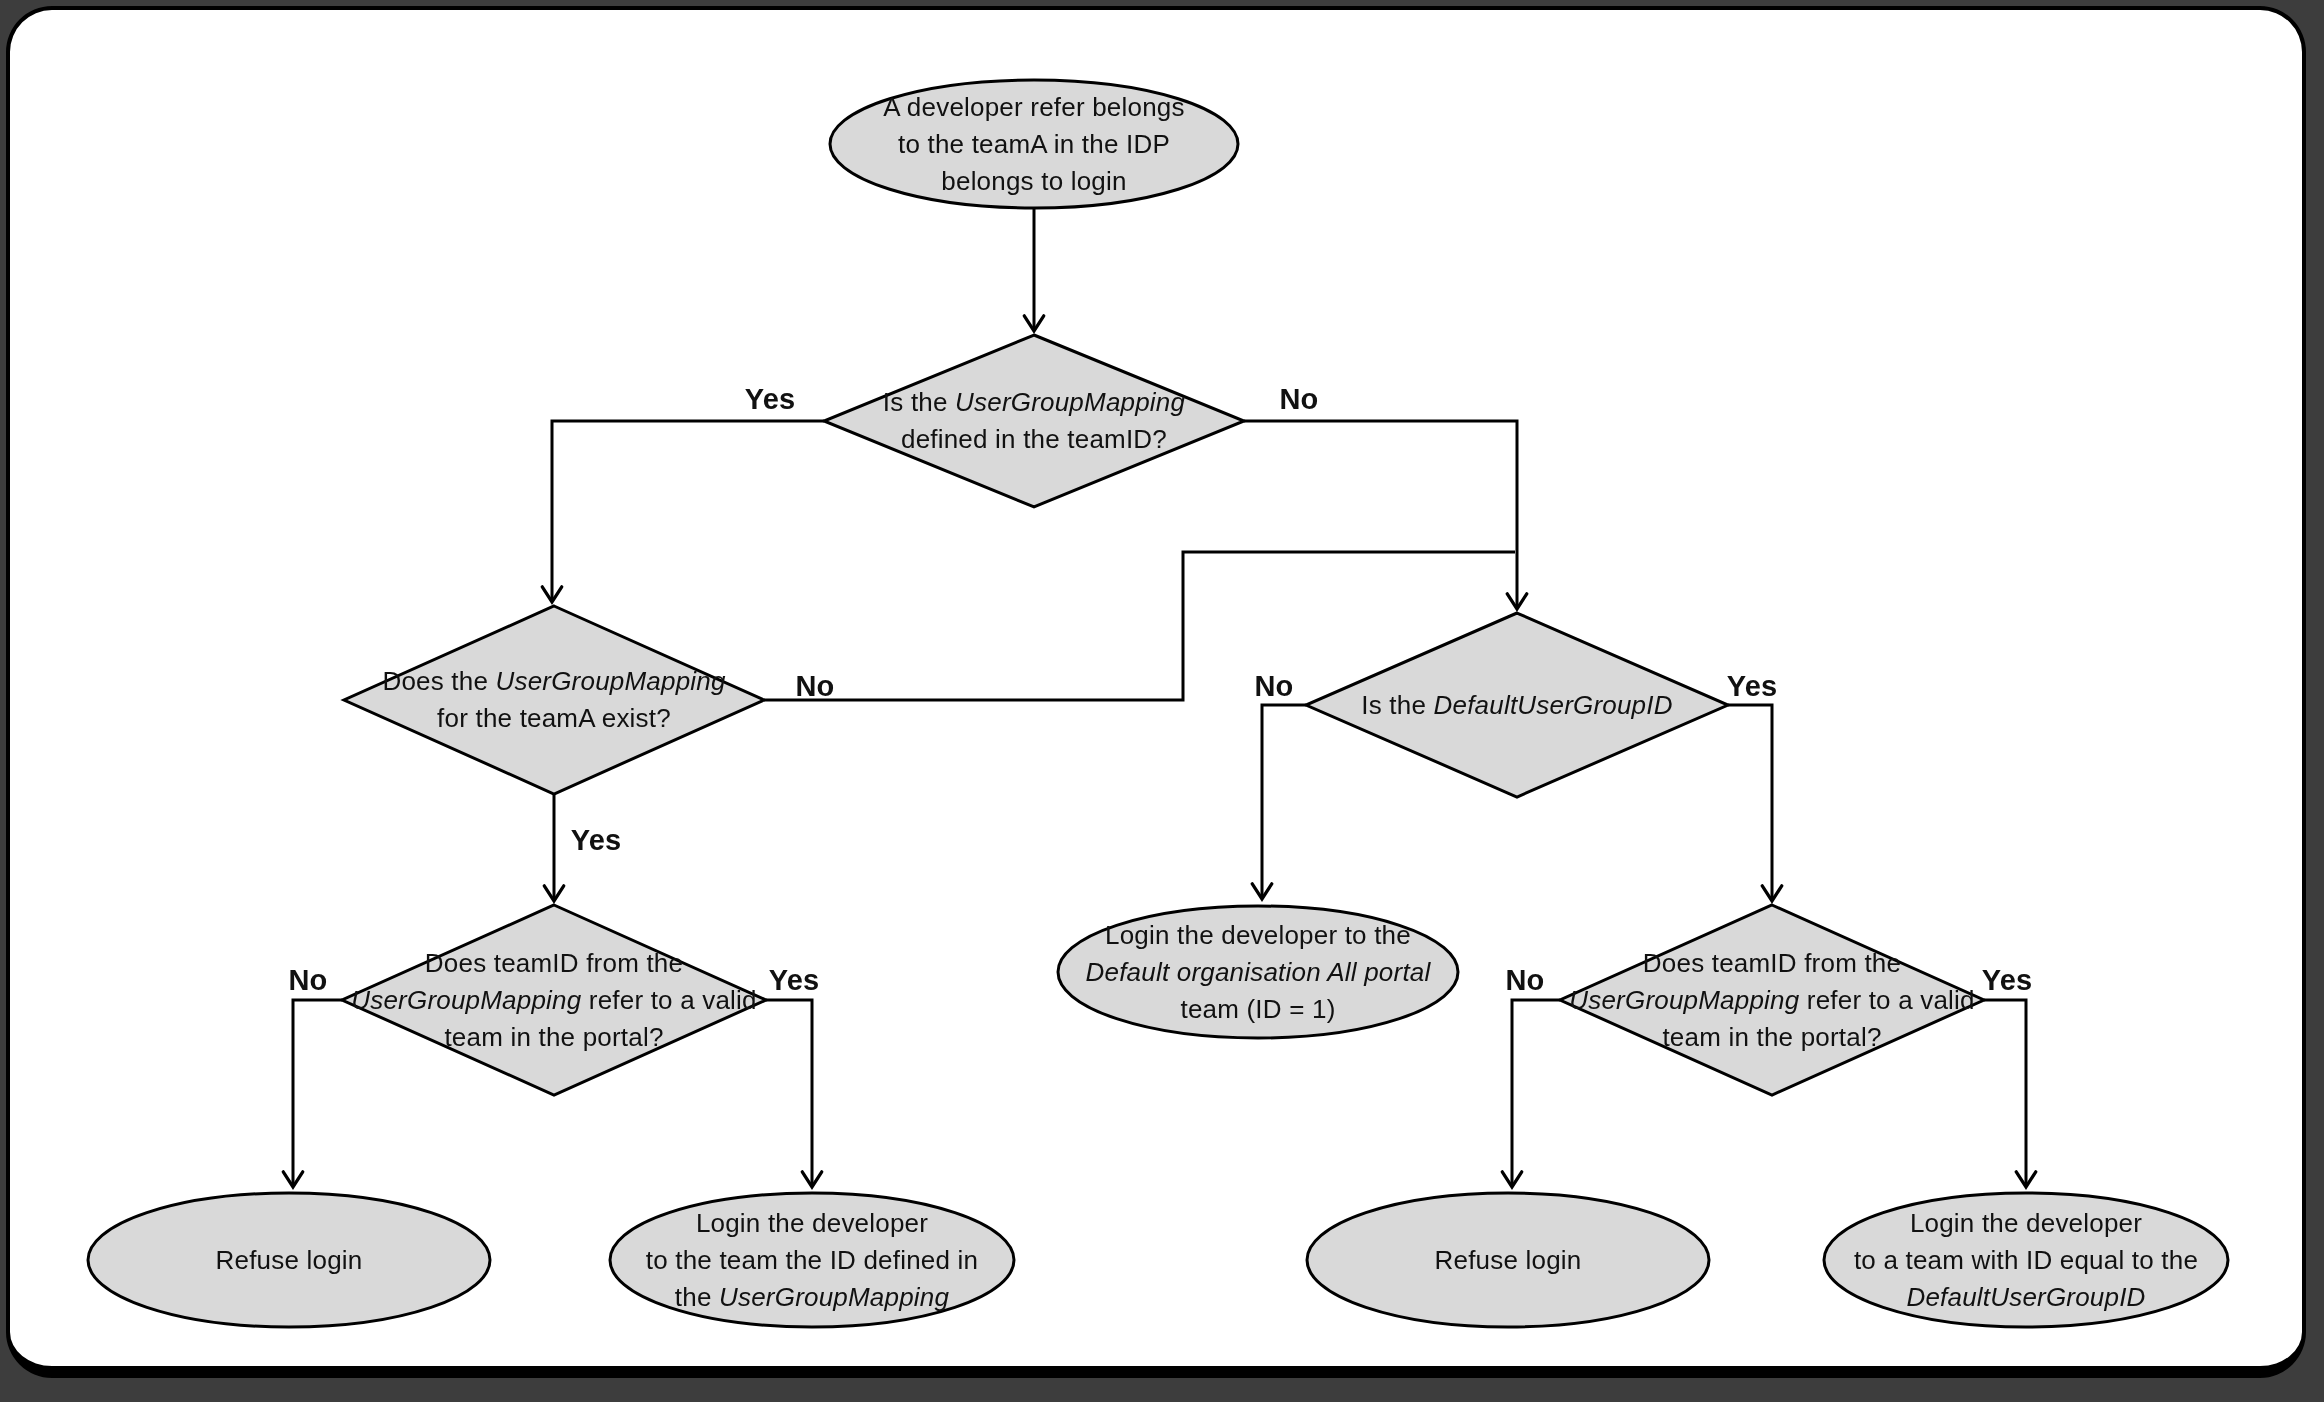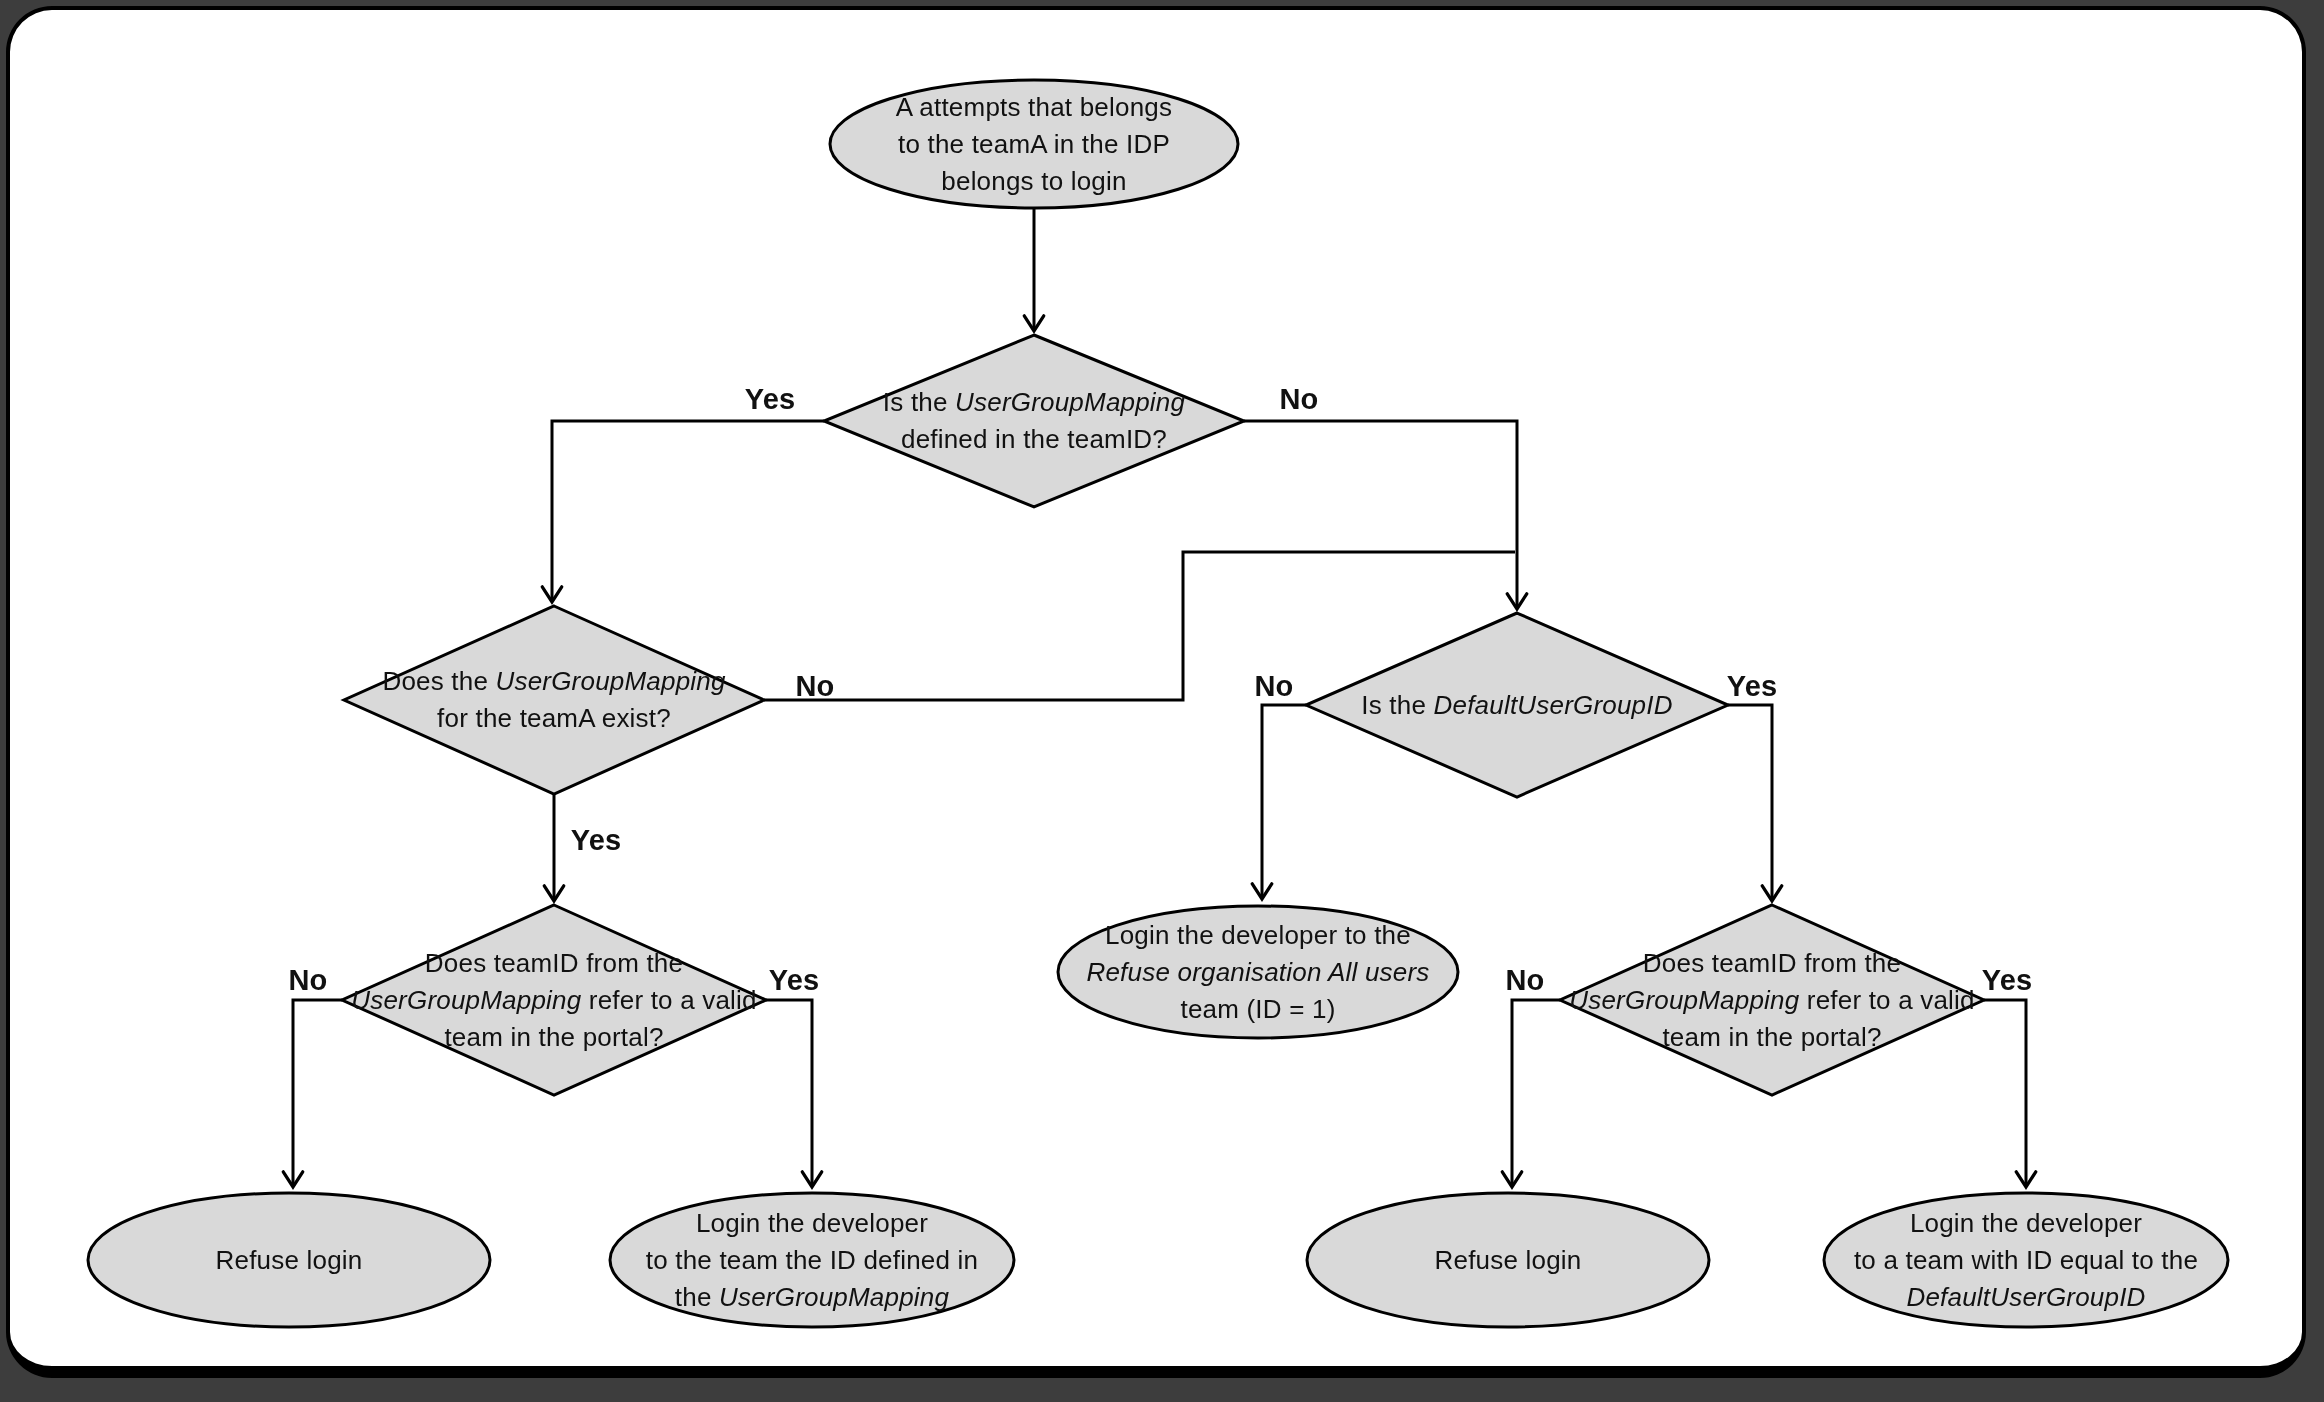--- a/index.html
+++ b/index.html
@@ -64,21 +64,21 @@
   <polygon class="shape" points="554,905 766,1000 554,1095 342,1000"></polygon>
   <ellipse class="shape" cx="1258" cy="972" rx="200" ry="66"></ellipse>
   <polygon class="shape" points="1772,905 1984,1000 1772,1095 1560,1000"></polygon>
   <ellipse class="shape" cx="289" cy="1260" rx="201" ry="67"></ellipse>
   <ellipse class="shape" cx="812" cy="1260" rx="202" ry="67"></ellipse>
   <ellipse class="shape" cx="1508" cy="1260" rx="201" ry="67"></ellipse>
   <ellipse class="shape" cx="2026" cy="1260" rx="202" ry="67"></ellipse>
 </svg>
 
 <div class="node-label" style="left:1034px;top:144px;width:400px">
-    <div>A attempts that belongs</div>
+    <div>A developer refer belongs</div>
     <div>to the teamA in the IDP</div>
     <div>belongs to login</div>
   </div>
 <div class="node-label" style="left:1034px;top:421px;width:420px">
     <div>Is the <i>UserGroupMapping</i></div>
     <div>defined in the teamID?</div>
   </div>
 <div class="node-label" style="left:554px;top:700px;width:440px">
     <div>Does the <i>UserGroupMapping</i></div>
     <div>for the teamA exist?</div>
@@ -86,21 +86,21 @@
 <div class="node-label" style="left:1517px;top:705px;width:420px">
     <div>Is the <i>DefaultUserGroupID</i></div>
   </div>
 <div class="node-label" style="left:554px;top:1000px;width:460px">
     <div>Does teamID from the</div>
     <div><i>UserGroupMapping</i> refer to a valid</div>
     <div>team in the portal?</div>
   </div>
 <div class="node-label" style="left:1258px;top:972px;width:430px">
     <div>Login the developer to the</div>
-    <div><i>Refuse organisation All users</i></div>
+    <div><i>Default organisation All portal</i></div>
     <div>team (ID = 1)</div>
   </div>
 <div class="node-label" style="left:1772px;top:1000px;width:460px">
     <div>Does teamID from the</div>
     <div><i>UserGroupMapping</i> refer to a valid</div>
     <div>team in the portal?</div>
   </div>
 <div class="node-label" style="left:289px;top:1260px;width:340px">
     <div>Refuse login</div>
   </div>

